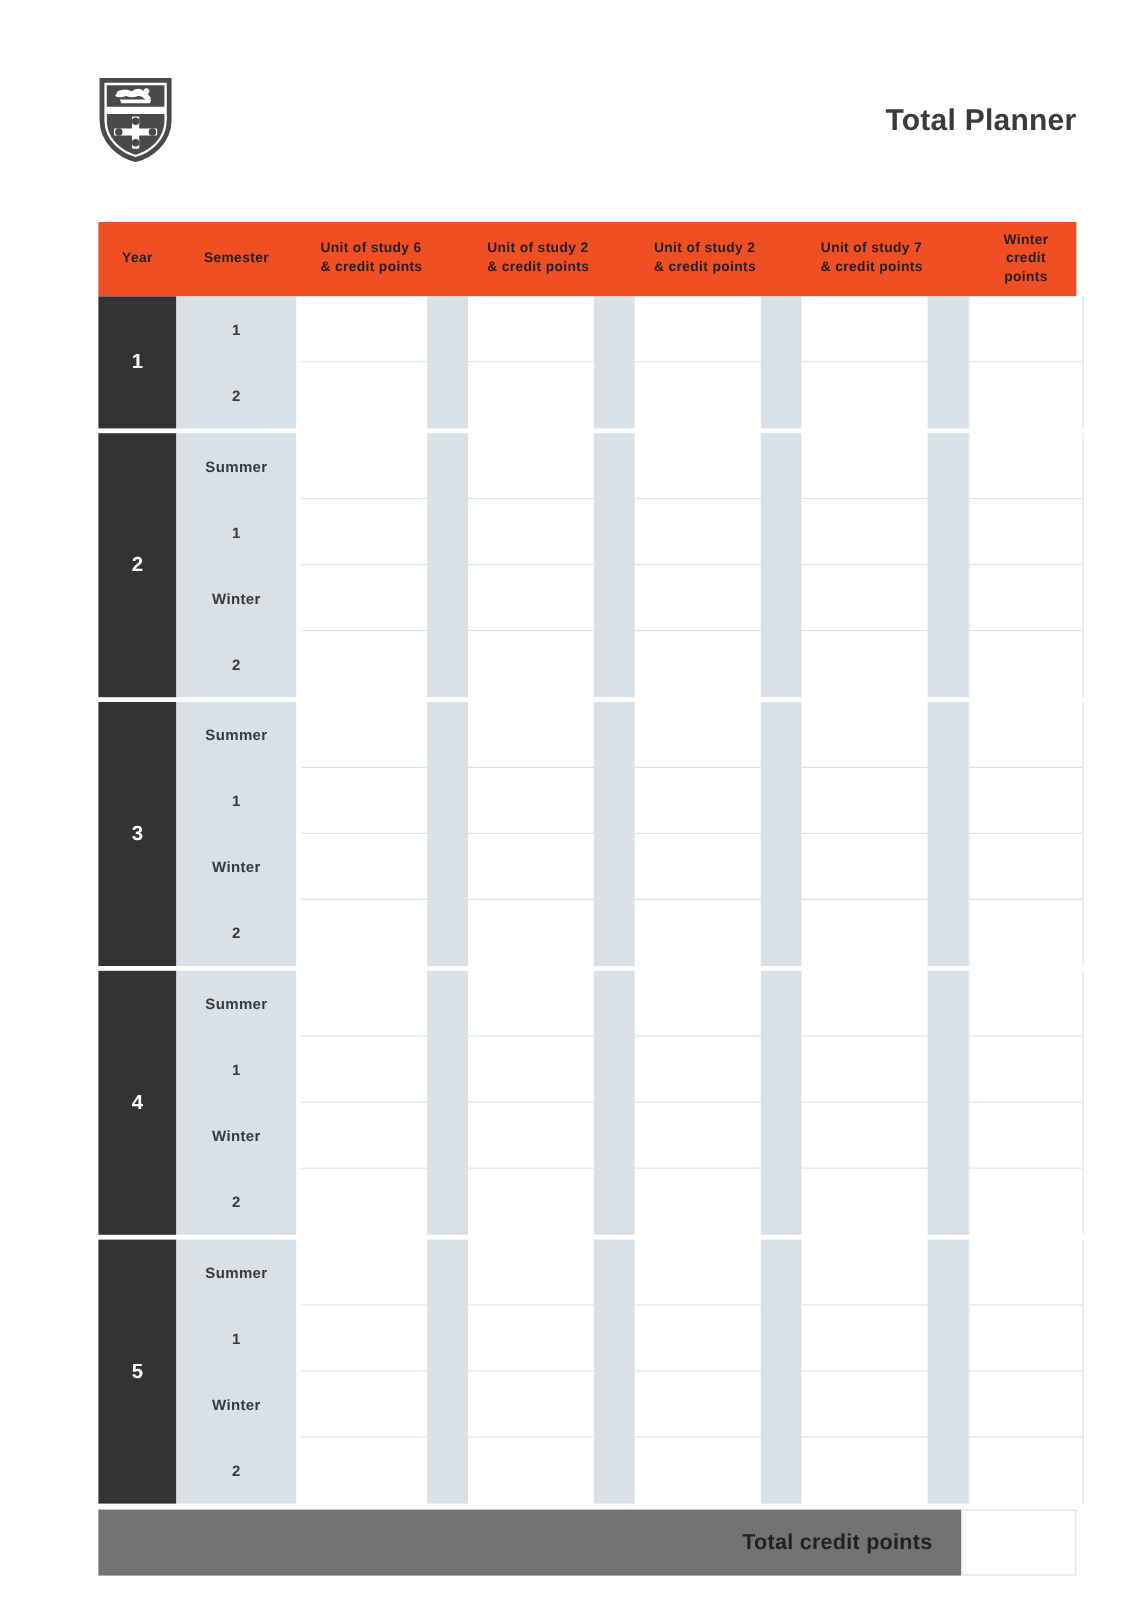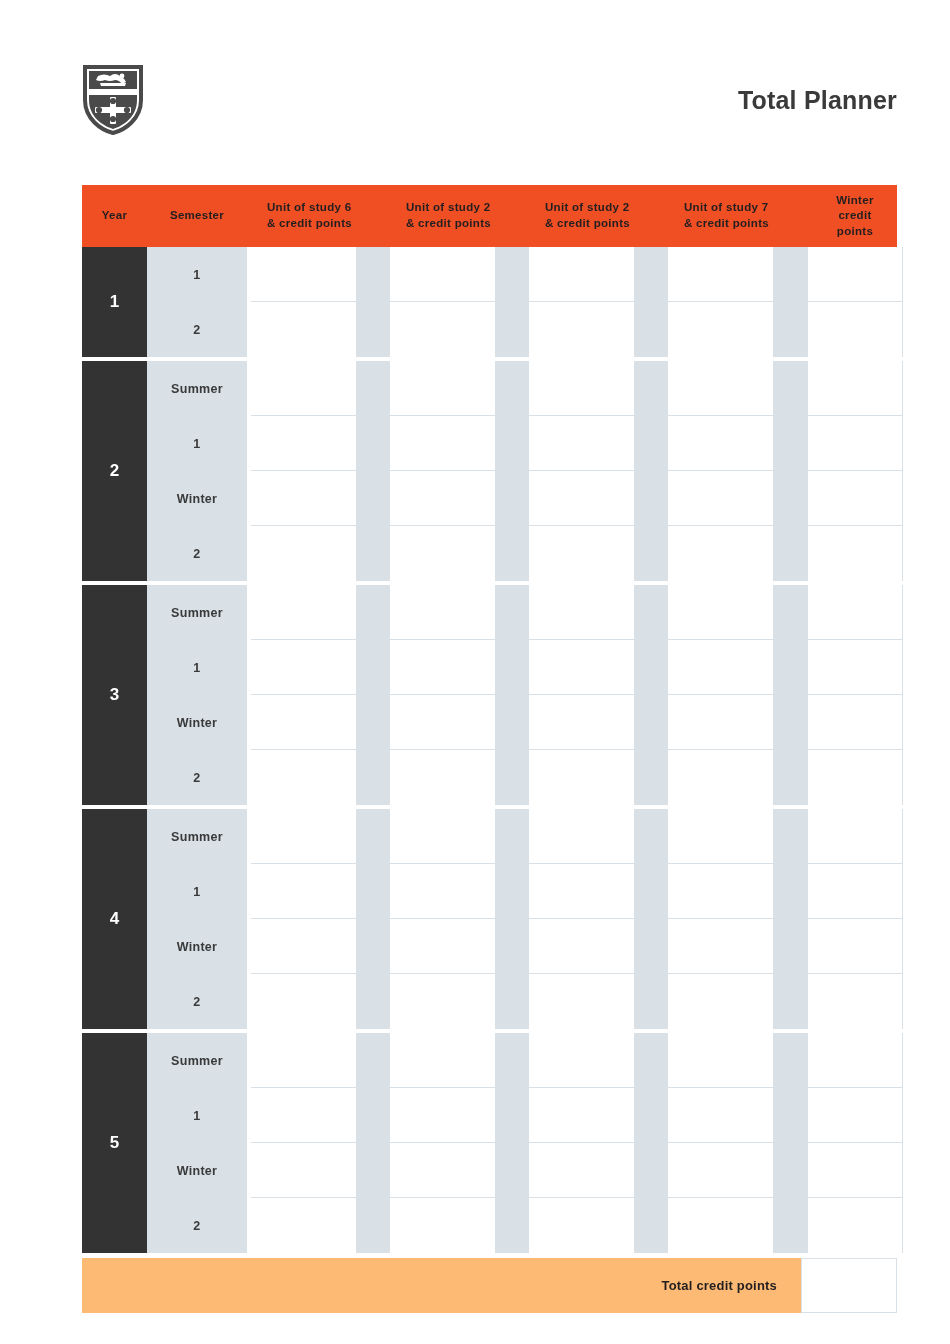--- a/index.html
+++ b/index.html
@@ -178,27 +178,27 @@
 
   
   .total-row {
     display: flex;
     width: 815px;
     height: 55px;
     margin-top: 5px;
   }
   .total-label-bar {
     flex: 0 0 719px;
-    background: #fdba74;
+    background: #737373;
     display: flex;
     align-items: center;
     justify-content: flex-end;
     padding-right: 24px;
     box-sizing: border-box;
-    font-size: 13px;
+    font-size: 18px;
     font-weight: bold;
     color: #231f20;
     letter-spacing: 0.2px;
   }
   .total-value-cell {
     flex: 0 0 96px;
     background: #ffffff;
     border: 1px solid #D9E0E6;
     box-sizing: border-box;
   }

